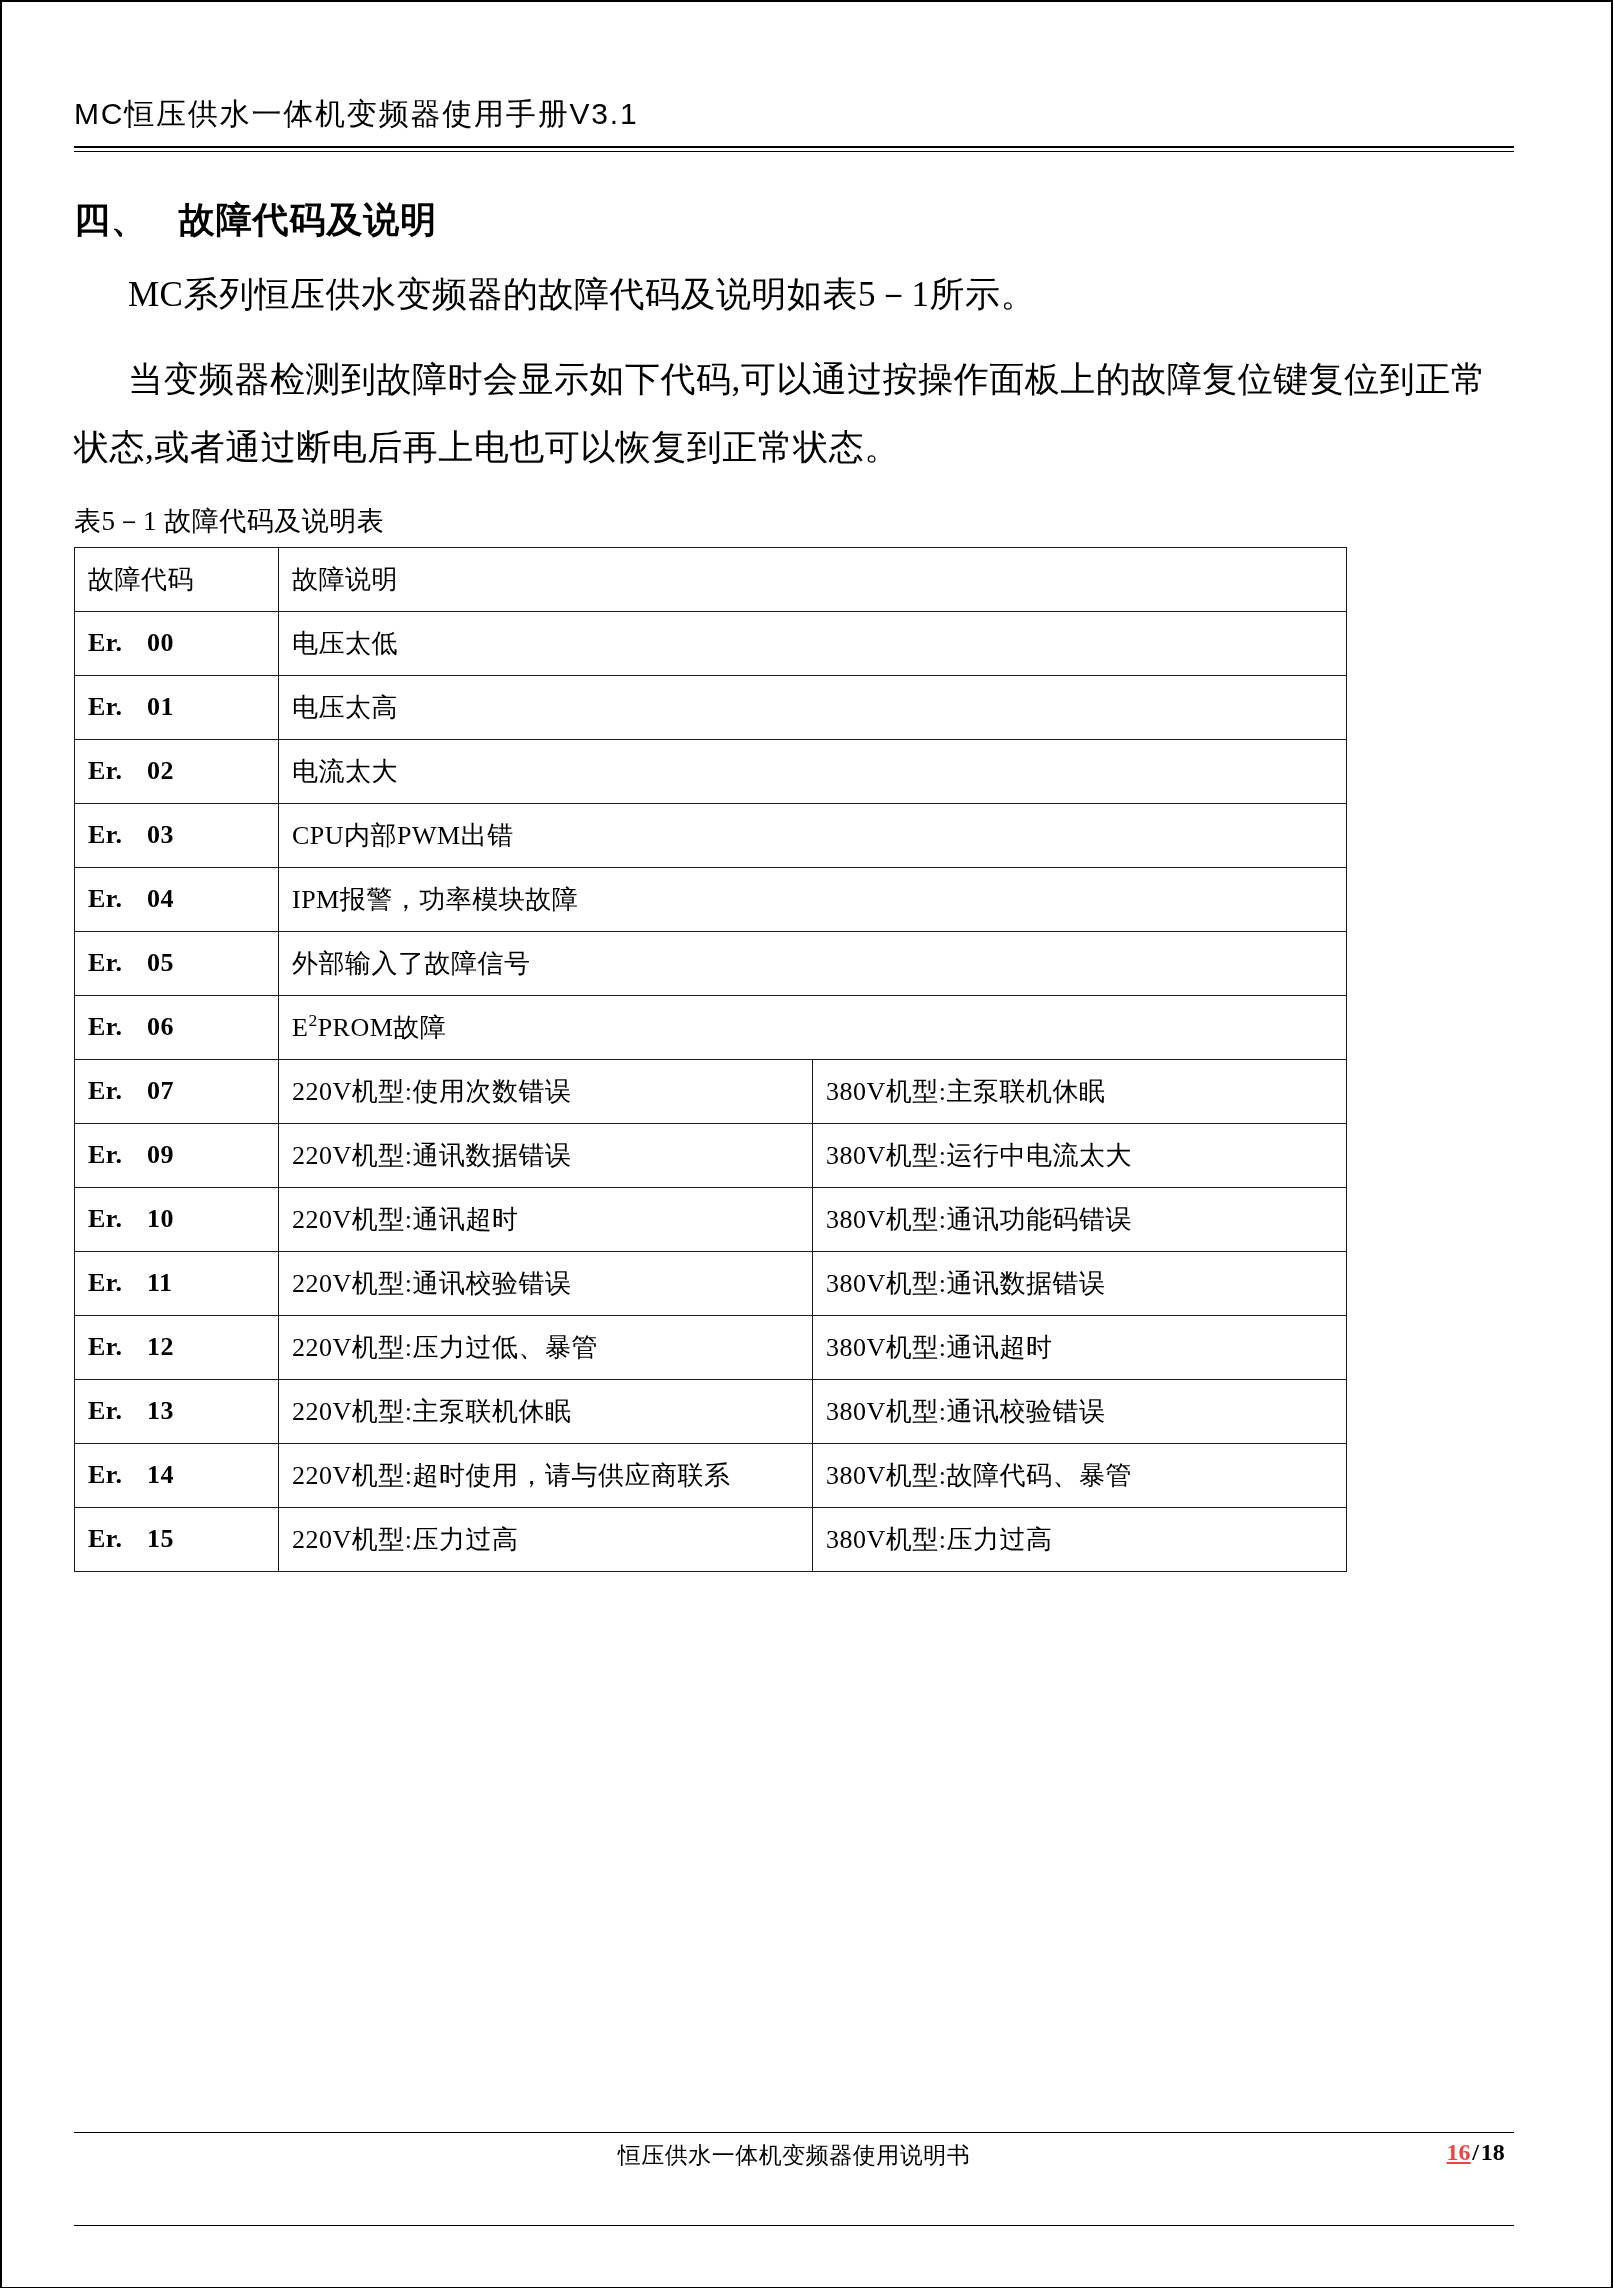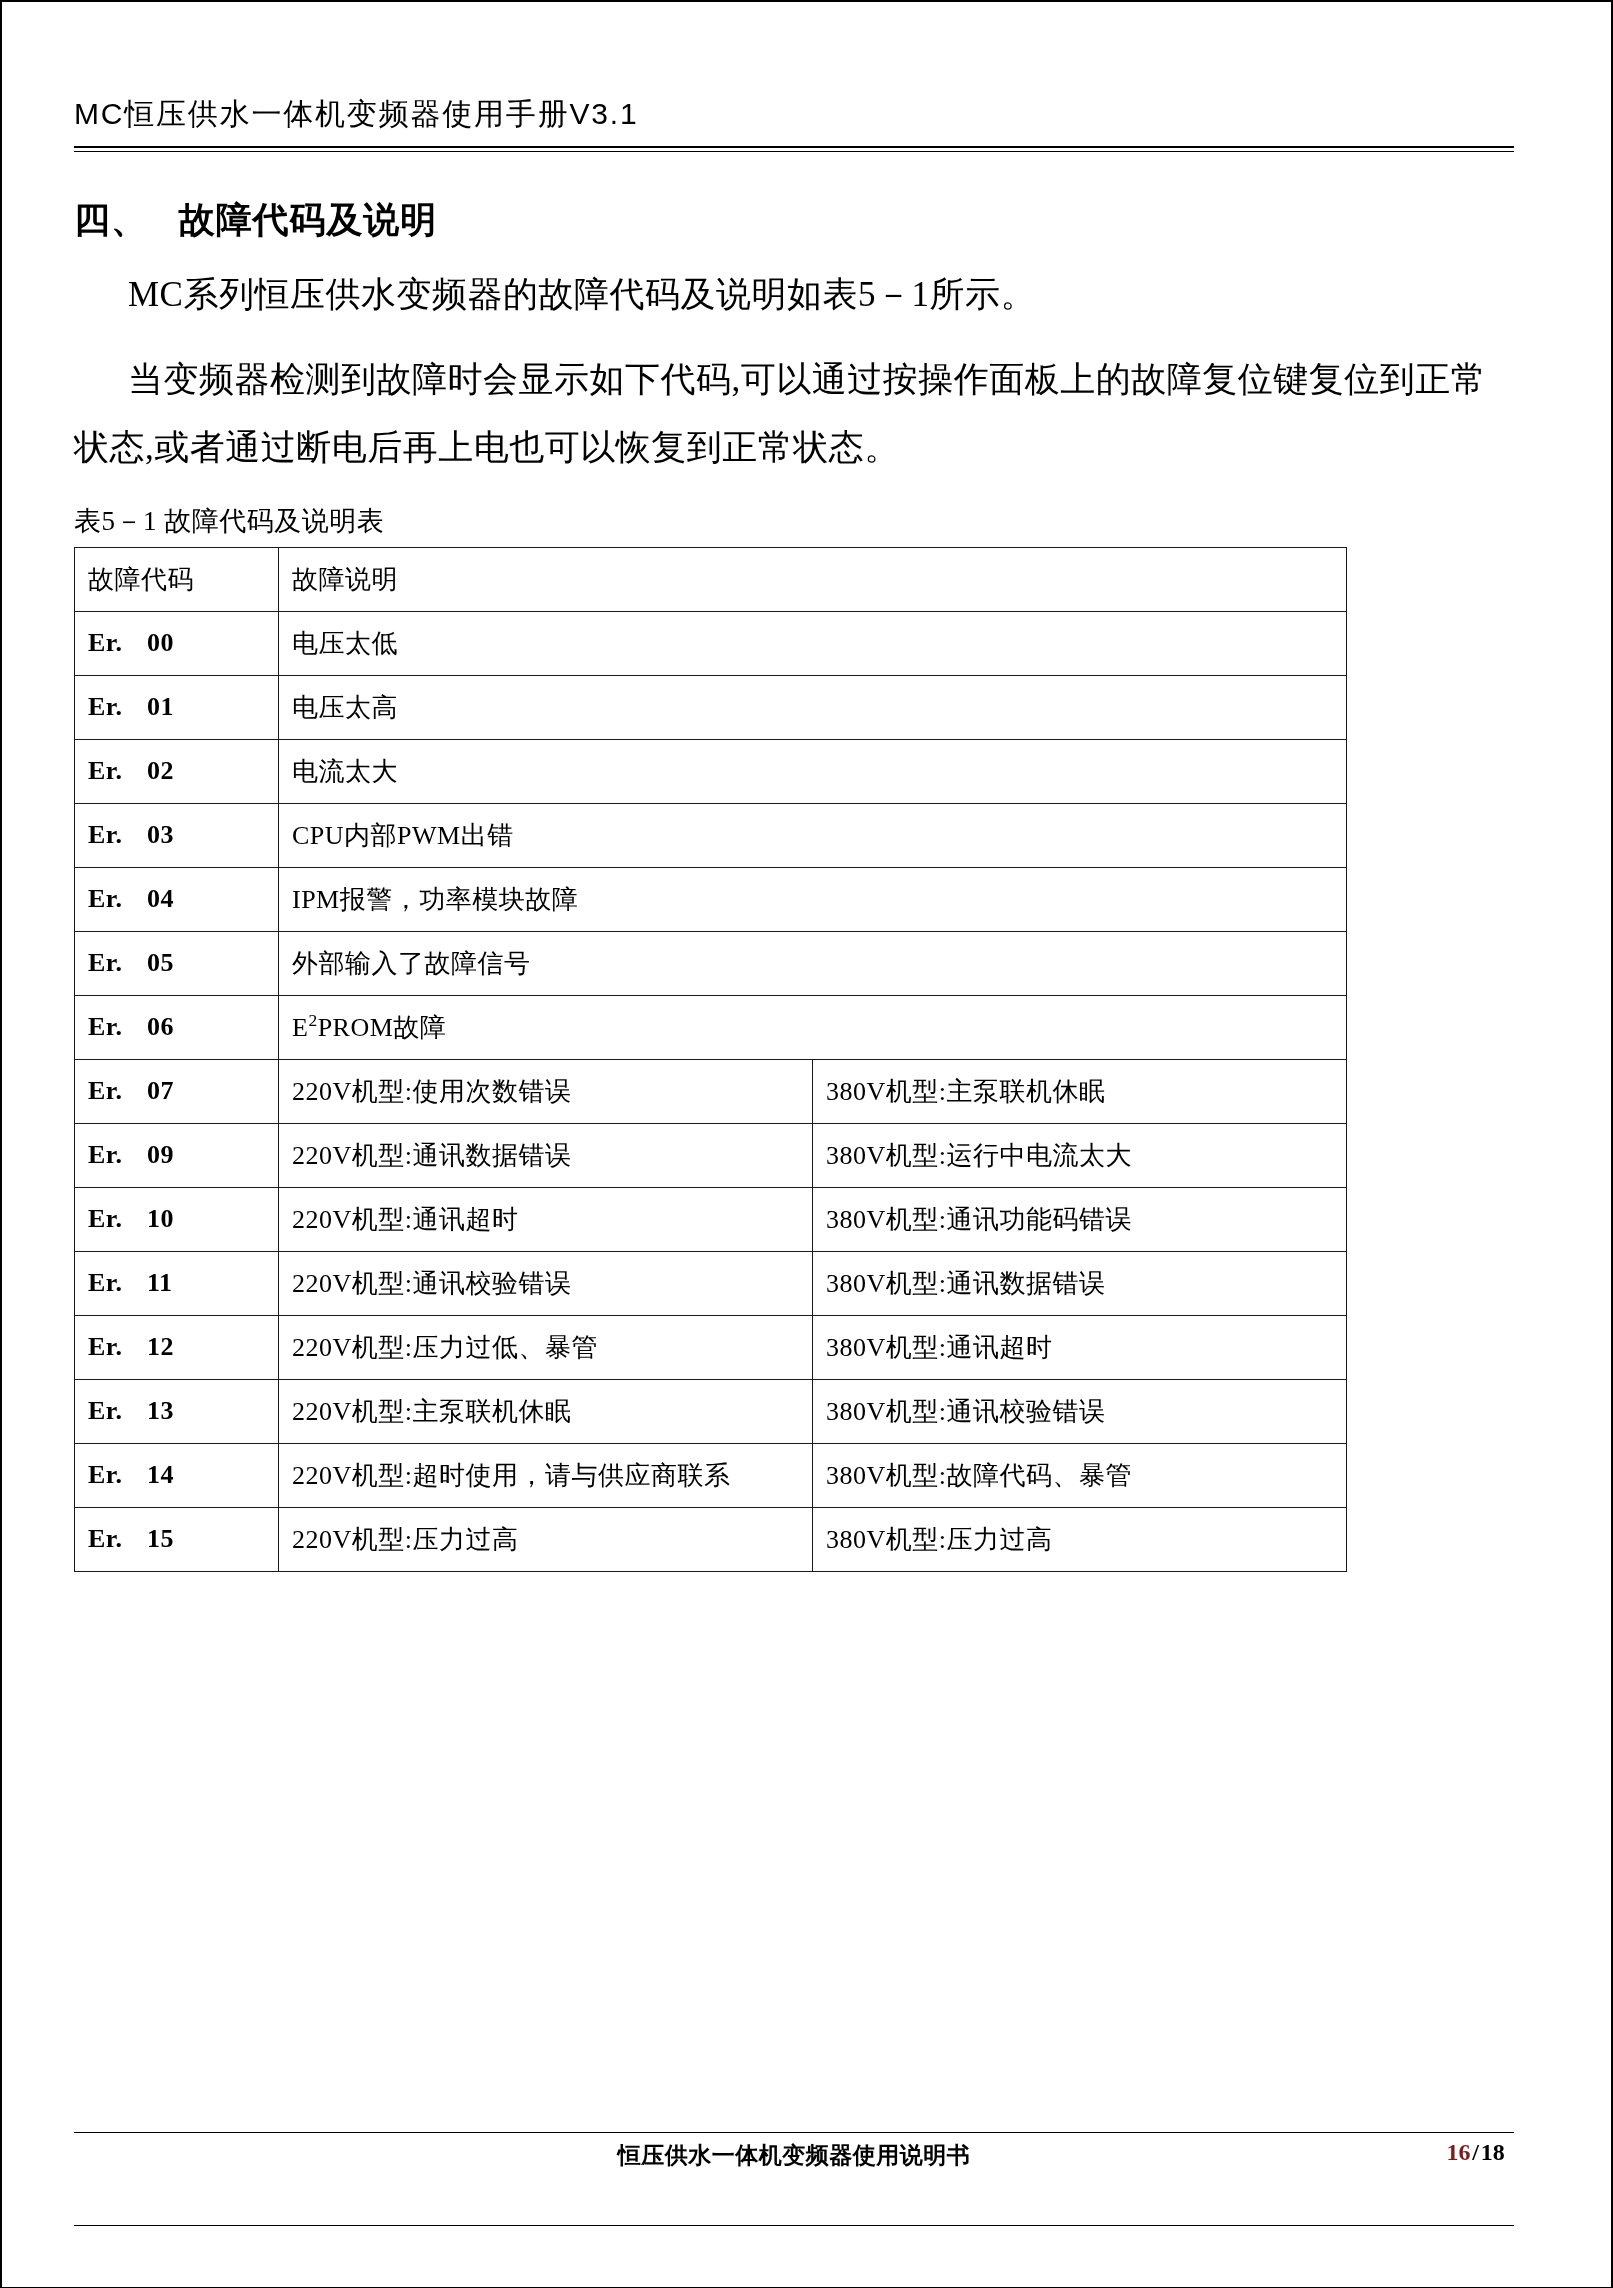--- a/index.html
+++ b/index.html
@@ -111,31 +111,31 @@
   .footer-row {
     position: relative;
     height: 42px;
   }
   .footer-center {
     position: absolute;
     left: 0; right: 0;
     top: 7.4px;
     text-align: center;
     font-size: 23px;
-    font-weight: bold;
+    font-weight: normal;
     letter-spacing: 0.5px;
   }
   .footer-page {
     position: absolute;
     right: 9.2px;
     top: 5.5px;
     font-size: 24px;
     font-weight: bold;
   }
-  .footer-page .cur { color: #7f1d1d; }
+  .footer-page .cur { color: #ef4444; text-decoration: underline; }
   .footer-page .sep { margin: 0 1.8px; }
 </style>
 </head>
 <body>
 
 <div class="page">
   <div class="page-inner">
 
     <div class="doc-header">
       <div>MC恒压供水一体机变频器使用手册V3.1</div>

